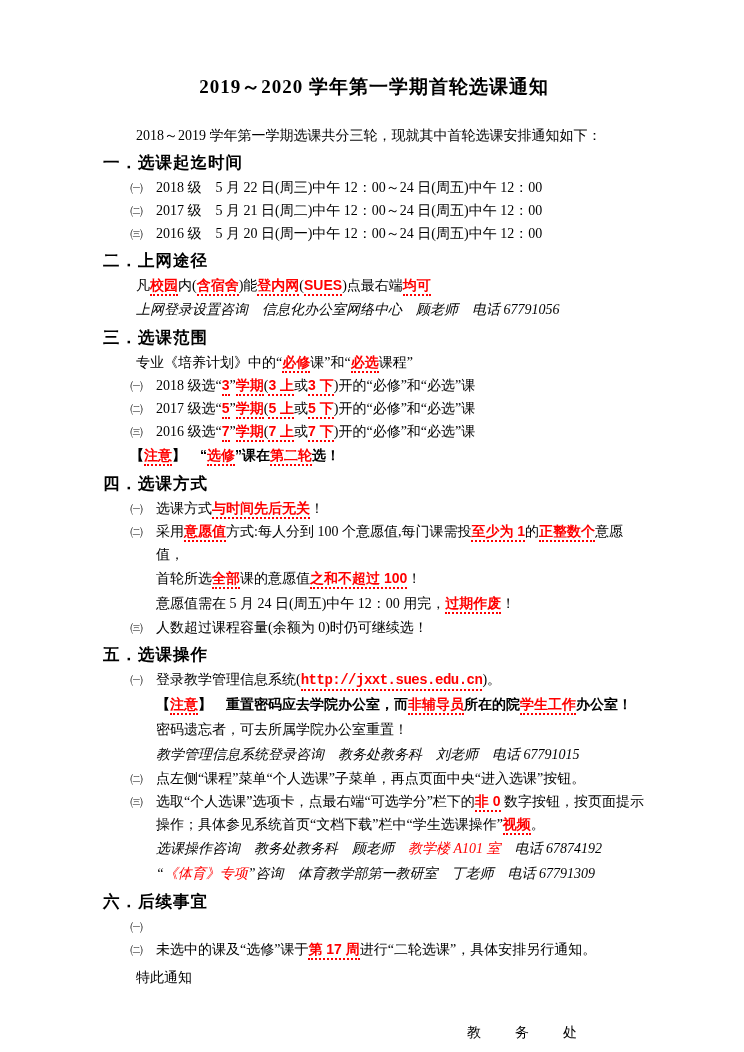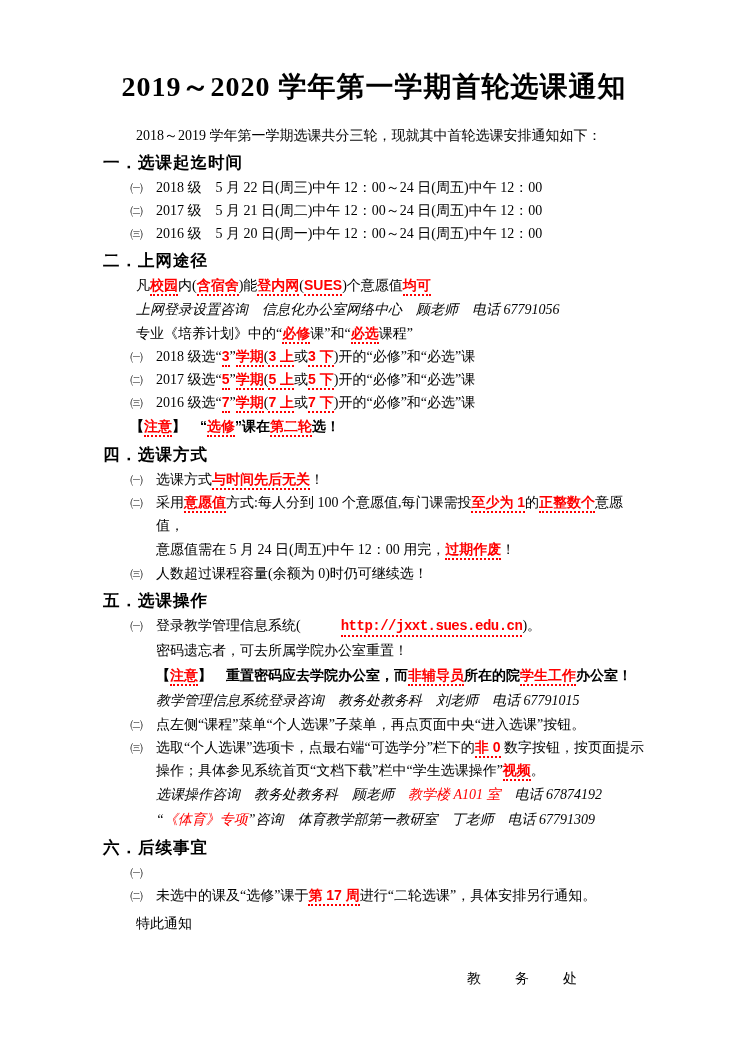--- a/index.html
+++ b/index.html
@@ -7,21 +7,21 @@
   html, body { background: #ffffff; }
   .page {
     width: 744px; height: 1052px; overflow: hidden;
     background: #ffffff; color: var(--ink);
     padding: 68px 96px 0 100px;
     font-family: "Liberation Serif", "DejaVu Serif", serif;
     font-size: 14px;
   }
   .doc-title {
     font-family: "Liberation Serif", "DejaVu Serif", serif;
-    font-size: 28px; font-weight: 700; text-align: center;
+    font-size: 19px; font-weight: 700; text-align: center;
     letter-spacing: 1px; line-height: 38px; margin-bottom: 18px;
   }
   .intro { padding-left: 36px; line-height: 23px; margin-bottom: 2px; }
   .s-heading {
     font-family: "Liberation Sans", "DejaVu Sans", sans-serif;
     font-size: 16.5px; font-weight: 700; line-height: 24px;
     margin: 3px 0 2px 3px; letter-spacing: 1px;
   }
   .line { line-height: 23px; }
   .line.text { padding-left: 36px; }
@@ -39,21 +39,21 @@
     font-style: italic; line-height: 25px;
     font-family: Liberation Serif, serif;
   }
   .line.consult { padding-left: 36px; }
   .line.consultin { padding-left: 56px; }
   .run-r, .run-u {
     color: var(--accent); font-weight: 700;
     font-family: "Liberation Sans", "DejaVu Sans", sans-serif;
     border-bottom: 2px dotted var(--accent); padding-bottom: 1px;
   }
-  .run-u { font-family: "Liberation Mono", "DejaVu Sans Mono", monospace; letter-spacing: -0.5px; text-decoration: none; margin-left: 40px; }
+  .run-u { font-family: "Liberation Mono", "DejaVu Sans Mono", monospace; letter-spacing: -0.5px; text-decoration: none; }
   .run-b { font-weight: 700; font-family: "Liberation Sans", "DejaVu Sans", sans-serif; }
   .run-ri { color: var(--accent); }
   .closing { padding-left: 36px; margin-top: 5px; line-height: 23px; font-family: Liberation Serif, serif; }
   .sig-block { width: 230px; margin: 32px 10px 0 auto; text-align: center; line-height: 24px; }
   .sig-block .signer { letter-spacing: 2px; }
 </style>
 </head>
 <body>
 
 <div class="page">
@@ -70,24 +70,25 @@
           <span class="marker">㈡</span>
           <span class="content"><span class="run run-n">2017 级　5 月 21 日(周二)中午 12：00～24 日(周五)中午 12：00</span></span>
         </div>
         <div class="line item">
           <span class="marker">㈢</span>
           <span class="content"><span class="run run-n">2016 级　5 月 20 日(周一)中午 12：00～24 日(周五)中午 12：00</span></span>
         </div>
       </section>
       <section class="section">
         <h2 class="s-heading">二．上网途径</h2>
-        <div class="line text"><span class="run run-n">凡</span><span class="run run-r">校园</span><span class="run run-n">内(</span><span class="run run-r">含宿舍</span><span class="run run-n">)能</span><span class="run run-r">登内网</span><span class="run run-n">(</span><span class="run run-r">SUES</span><span class="run run-n">)个意愿值</span><span class="run run-r">均可</span></div>
+        <div class="line text"><span class="run run-n">凡</span><span class="run run-r">校园</span><span class="run run-n">内(</span><span class="run run-r">含宿舍</span><span class="run run-n">)能</span><span class="run run-r">登内网</span><span class="run run-n">(</span><span class="run run-r">SUES</span><span class="run run-n">)点最右端</span><span class="run run-r">均可</span></div>
         <div class="line consult"><span class="run run-i">上网登录设置咨询　信息化办公室网络中心　顾老师　电话 67791056</span></div>
       </section>
       <section class="section">
+        <h2 class="s-heading">三．选课范围</h2>
         <div class="line text"><span class="run run-n">专业《培养计划》中的“</span><span class="run run-r">必修</span><span class="run run-n">课”和“</span><span class="run run-r">必选</span><span class="run run-n">课程”</span></div>
         <div class="line item">
           <span class="marker">㈠</span>
           <span class="content"><span class="run run-n">2018 级选“</span><span class="run run-r">3</span><span class="run run-n">”</span><span class="run run-r">学期</span><span class="run run-n">(</span><span class="run run-r">3 上</span><span class="run run-n">或</span><span class="run run-r">3 下</span><span class="run run-n">)开的“必修”和“必选”课</span></span>
         </div>
         <div class="line item">
           <span class="marker">㈡</span>
           <span class="content"><span class="run run-n">2017 级选“</span><span class="run run-r">5</span><span class="run run-n">”</span><span class="run run-r">学期</span><span class="run run-n">(</span><span class="run run-r">5 上</span><span class="run run-n">或</span><span class="run run-r">5 下</span><span class="run run-n">)开的“必修”和“必选”课</span></span>
         </div>
         <div class="line item">
@@ -99,34 +100,35 @@
       <section class="section">
         <h2 class="s-heading">四．选课方式</h2>
         <div class="line item">
           <span class="marker">㈠</span>
           <span class="content"><span class="run run-n">选课方式</span><span class="run run-r">与时间先后无关</span><span class="run run-n">！</span></span>
         </div>
         <div class="line item">
           <span class="marker">㈡</span>
           <span class="content"><span class="run run-n">采用</span><span class="run run-r">意愿值</span><span class="run run-n">方式:每人分到 100 个意愿值,每门课需投</span><span class="run run-r">至少为 1</span><span class="run run-n">的</span><span class="run run-r">正整数个</span><span class="run run-n">意愿值，</span></span>
         </div>
+        <div class="line cont"><span class="run run-n">首轮所选</span><span class="run run-r">全部</span><span class="run run-n">课的意愿值</span><span class="run run-r">之和不超过 100</span><span class="run run-n">！</span></div>
         <div class="line cont"><span class="run run-n">意愿值需在 5 月 24 日(周五)中午 12：00 用完，</span><span class="run run-r">过期作废</span><span class="run run-n">！</span></div>
         <div class="line item">
           <span class="marker">㈢</span>
           <span class="content"><span class="run run-n">人数超过课程容量(余额为 0)时仍可继续选！</span></span>
         </div>
       </section>
       <section class="section">
         <h2 class="s-heading">五．选课操作</h2>
         <div class="line item">
           <span class="marker">㈠</span>
           <span class="content"><span class="run run-n">登录教学管理信息系统(</span><span class="run run-u">http://jxxt.sues.edu.cn</span><span class="run run-n">)。</span></span>
         </div>
+        <div class="line notein"><span class="run run-b">【</span><span class="run run-r">注意</span><span class="run run-b">】　重置密码应去学院办公室，而</span><span class="run run-r">非辅导员</span><span class="run run-b">所在的院</span><span class="run run-r">学生工作</span><span class="run run-b">办公室！</span></div>
         <div class="line cont"><span class="run run-n">密码遗忘者，可去所属学院办公室重置！</span></div>
-        <div class="line notein"><span class="run run-b">【</span><span class="run run-r">注意</span><span class="run run-b">】　重置密码应去学院办公室，而</span><span class="run run-r">非辅导员</span><span class="run run-b">所在的院</span><span class="run run-r">学生工作</span><span class="run run-b">办公室！</span></div>
         <div class="line consultin"><span class="run run-i">教学管理信息系统登录咨询　教务处教务科　刘老师　电话 67791015</span></div>
         <div class="line item">
           <span class="marker">㈡</span>
           <span class="content"><span class="run run-n">点左侧“课程”菜单“个人选课”子菜单，再点页面中央“进入选课”按钮。</span></span>
         </div>
         <div class="line item">
           <span class="marker">㈢</span>
           <span class="content"><span class="run run-n">选取“个人选课”选项卡，点最右端“可选学分”栏下的</span><span class="run run-r">非 0</span><span class="run run-n"> 数字按钮，按页面提示操作；具体参见系统首页“文档下载”栏中“学生选课操作”</span><span class="run run-r">视频</span><span class="run run-n">。</span></span>
         </div>
         <div class="line consultin"><span class="run run-i">选课操作咨询　教务处教务科　顾老师　</span><span class="run run-ri">教学楼 A101 室</span><span class="run run-i">　电话 67874192</span></div>

